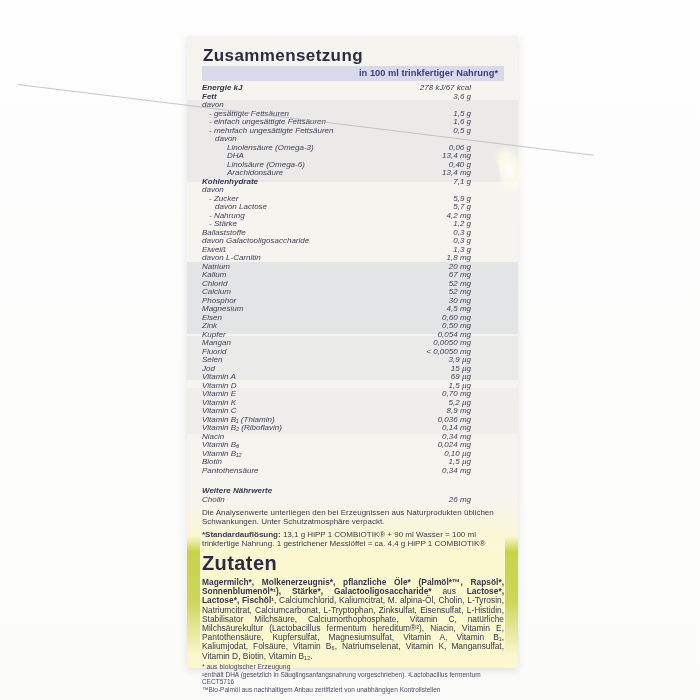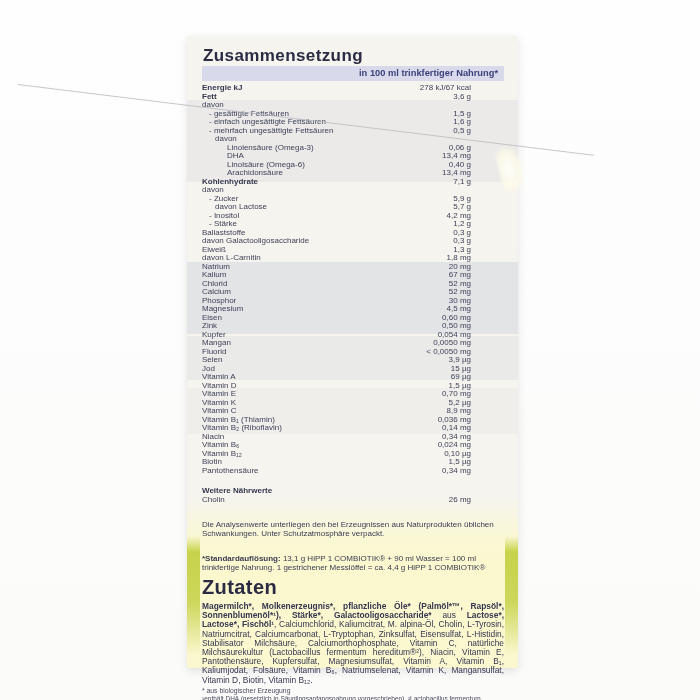--- a/index.html
+++ b/index.html
@@ -28,30 +28,30 @@
   .green-bar.left{left:0;background:linear-gradient(180deg,rgba(198,211,74,0),#c6d34a 16px,#ccd75b 55%,rgba(222,229,150,0));}
   .green-bar.right{right:0;background:linear-gradient(180deg,rgba(198,211,74,0),#c6d34a 16px,#ccd75b 55%,rgba(222,229,150,0));}
   .content{position:relative;padding:10px 14px 0 15px;color:#40415a;}
   .title{
     font-size:17px;font-weight:700;color:#2b2b44;letter-spacing:.4px;margin:0 0 0 1px;
   }
   .band{
     background:#d8daec;height:15px;line-height:15px;text-align:right;
     font-size:9.3px;font-weight:700;color:#3c3f7a;padding-right:6px;box-sizing:border-box;
   }
-  .table{margin-top:3px;}
+  .table{margin-top:3px;font-style:italic;}
   .row{display:flex;justify-content:space-between;height:8.5px;line-height:8.6px;font-size:8px;}
   .row.section{margin-top:12px;}
   .lbl{white-space:nowrap;}
   .lbl.b{font-weight:700;color:#35364f;}
   .lbl.ind1{padding-left:7px;}
   .lbl.ind2{padding-left:13px;}
   .lbl.ind3{padding-left:25px;}
   .val{white-space:nowrap;padding-right:33px;}
-  .note{font-size:8px;line-height:9px;color:#3a3b52;margin-top:16px;}
+  .note{font-size:8px;line-height:9px;color:#3a3b52;margin-top:4px;}
   .note .b{font-weight:700;}
   .zutaten-title{font-size:20px;font-weight:700;color:#2b2b44;letter-spacing:.4px;margin:4px 0 3px 0;}
   .ingredients{
     font-size:8.4px;line-height:9.2px;color:#35364f;text-align:justify;
   }
   .ingredients .b{font-weight:700;}
   .footnotes{margin-top:2px;color:#4a4b60;}
   .fn1{font-size:6.8px;line-height:7.8px;}
   .fn2,.fn3{font-size:6.5px;line-height:7.6px;}
   .thread{
@@ -136,21 +136,21 @@
           </div>
           <div class="row">
             <span class="lbl ind1">- Zucker</span>
             <span class="val">5,9 g</span>
           </div>
           <div class="row">
             <span class="lbl ind2">davon Lactose</span>
             <span class="val">5,7 g</span>
           </div>
           <div class="row">
-            <span class="lbl ind1">- Inositol</span>
+            <span class="lbl ind1">- Nahrung</span>
             <span class="val">4,2 mg</span>
           </div>
           <div class="row">
             <span class="lbl ind1">- Stärke</span>
             <span class="val">1,2 g</span>
           </div>
           <div class="row">
             <span class="lbl ind0">Ballaststoffe</span>
             <span class="val">0,3 g</span>
           </div>

